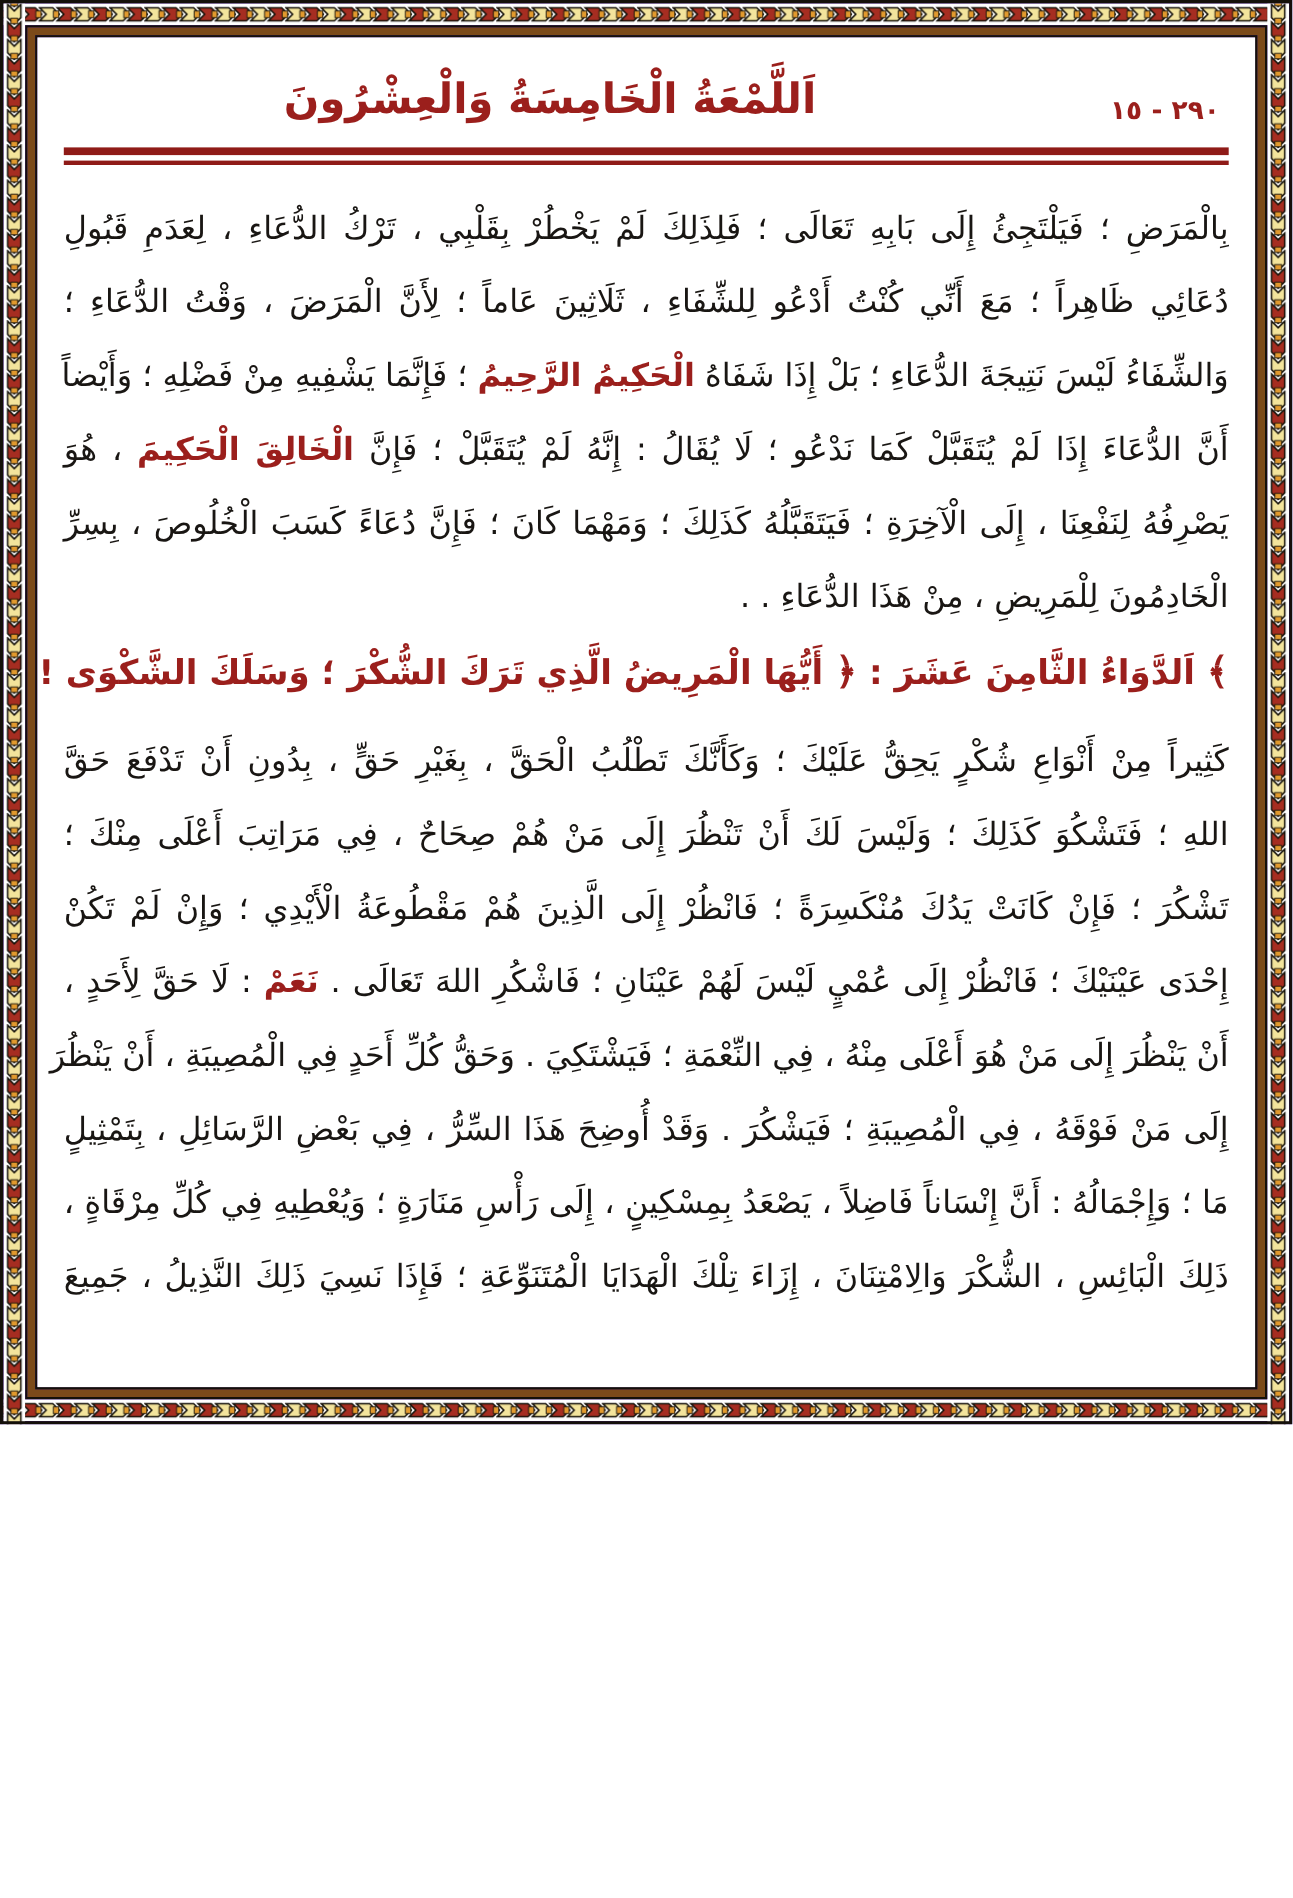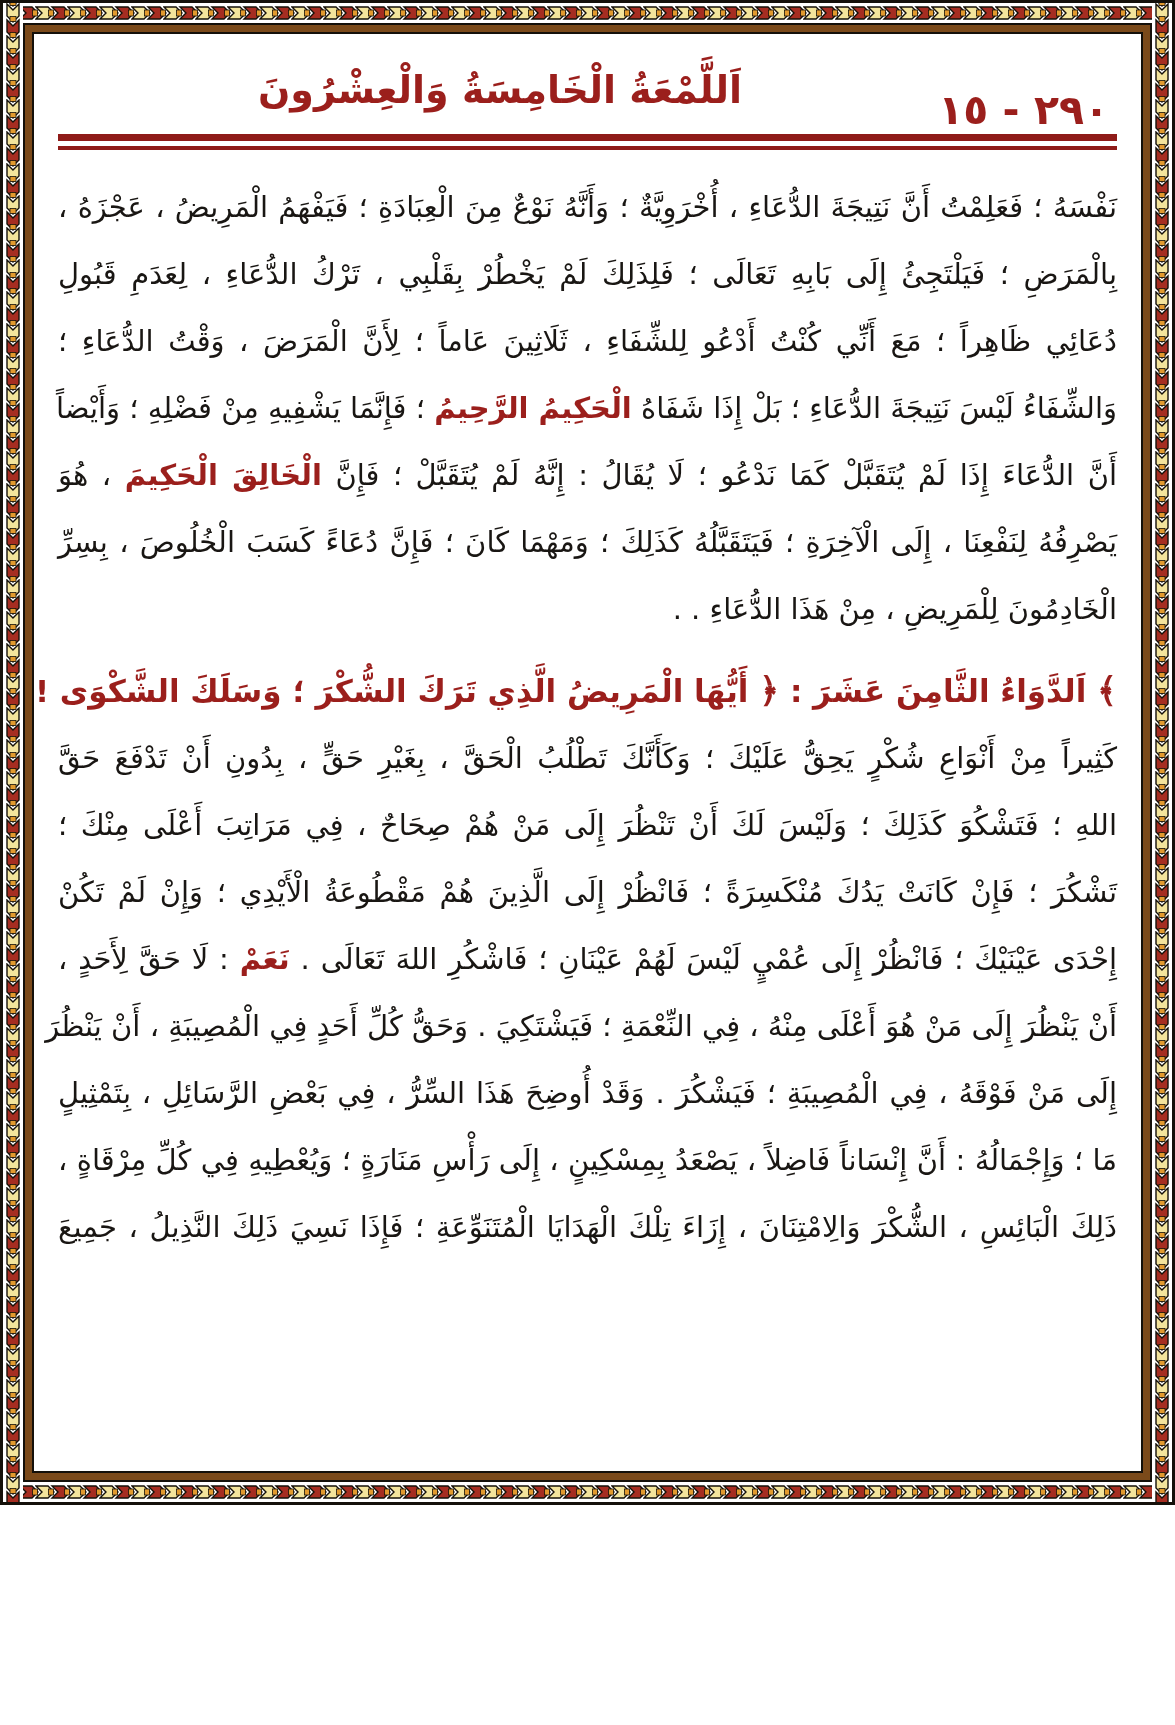--- a/index.html
+++ b/index.html
@@ -1,17 +1,17 @@
 <!DOCTYPE html>
 <html lang="ar" dir="rtl"><head>
 <meta charset="utf-8">
 <style>
   html,body{margin:0;padding:0;background:#ffffff;}
   .page{
-    position:relative;width:1175px;height:1505px;background:#4c1d95;
+    position:relative;width:1175px;height:1295px;background:#4c1d95;
     font-family:"DejaVu Sans",sans-serif;overflow:hidden;
   }
   
   .f-outer{position:absolute;inset:0;border:3px solid #14100a;pointer-events:none;}
   .chain{position:absolute;display:block;}
   .chain.top{top:3px;left:3px;}
   .chain.bottom{bottom:3px;left:3px;}
   .chain.left{top:3px;left:3px;}
   .chain.right{top:3px;right:3px;}
   .f-mid{position:absolute;inset:23px;border:2px solid #14100a;pointer-events:none;}
@@ -22,32 +22,32 @@
     position:absolute;inset:34px;box-sizing:border-box;
     padding:14px 24px 0;direction:rtl;background:#ffffff;
   }
   .header{position:relative;height:86px;}
   .title{
     position:absolute;top:20px;left:0;right:175px;text-align:center;
     font-size:38px;font-weight:bold;color:#9b1f1c;
   }
   .nums{
     position:absolute;top:38px;right:8px;
-    font-size:41px;font-weight:bold;color:#9b1f1c;letter-spacing:2px;
+    font-size:24px;font-weight:bold;color:#9b1f1c;letter-spacing:2px;
   }
   .rule{height:5px;border-top:7px solid #8f1b18;border-bottom:4px solid #8f1b18;}
   .body{margin-top:24px;}
   .line{
     font-size:29px;height:67px;line-height:67px;color:#191613;
     text-align:justify;text-align-last:justify;white-space:nowrap;
   }
   .line.short{text-align-last:right;}
   .line .red{color:#9b1f1c;font-weight:bold;}
   .line.heading{
-    color:#9b1f1c;font-weight:bold;font-size:31px;height:70px;line-height:70px;
+    color:#9b1f1c;font-weight:bold;font-size:31px;height:70px;line-height:46px;
     margin-top:12px;
   }
   .line.heading .ornament{font-size:34px;}
 </style>
 </head>
 <body>
 
 <div class="page">
 
   <svg width="0" height="0" style="position:absolute" aria-hidden="true">
@@ -92,21 +92,20 @@
   <div class="f-brown"></div>
   <div class="f-inner"></div>
 
   <div class="content">
     <div class="header">
       <div class="title">اَللَّمْعَةُ الْخَامِسَةُ وَالْعِشْرُونَ</div>
       <div class="nums">٢٩٠ - ١٥</div>
     </div>
     <div class="rule"></div>
     <div class="body">
-        <div class="line"><span>نَفْسَهُ ؛ فَعَلِمْتُ أَنَّ نَتِيجَةَ الدُّعَاءِ ، أُخْرَوِيَّةٌ ؛ وَأَنَّهُ نَوْعٌ مِنَ الْعِبَادَةِ ؛ فَيَفْهَمُ الْمَرِيضُ ، عَجْزَهُ ،</span></div>
         <div class="line"><span>بِالْمَرَضِ ؛ فَيَلْتَجِئُ إِلَى بَابِهِ تَعَالَى ؛ فَلِذَلِكَ لَمْ يَخْطُرْ بِقَلْبِي ، تَرْكُ الدُّعَاءِ ، لِعَدَمِ قَبُولِ</span></div>
         <div class="line"><span>دُعَائِي ظَاهِراً ؛ مَعَ أَنِّي كُنْتُ أَدْعُو لِلشِّفَاءِ ، ثَلَاثِينَ عَاماً ؛ لِأَنَّ الْمَرَضَ ، وَقْتُ الدُّعَاءِ ؛</span></div>
         <div class="line"><span>وَالشِّفَاءُ لَيْسَ نَتِيجَةَ الدُّعَاءِ ؛ بَلْ إِذَا شَفَاهُ </span><span class="red">الْحَكِيمُ الرَّحِيمُ</span><span> ؛ فَإِنَّمَا يَشْفِيهِ مِنْ فَضْلِهِ ؛ وَأَيْضاً</span></div>
         <div class="line"><span>أَنَّ الدُّعَاءَ إِذَا لَمْ يُتَقَبَّلْ كَمَا نَدْعُو ؛ لَا يُقَالُ : إِنَّهُ لَمْ يُتَقَبَّلْ ؛ فَإِنَّ </span><span class="red">الْخَالِقَ الْحَكِيمَ</span><span> ، هُوَ</span></div>
         <div class="line"><span>يَصْرِفُهُ لِنَفْعِنَا ، إِلَى الْآخِرَةِ ؛ فَيَتَقَبَّلُهُ كَذَلِكَ ؛ وَمَهْمَا كَانَ ؛ فَإِنَّ دُعَاءً كَسَبَ الْخُلُوصَ ، بِسِرِّ</span></div>
         <div class="line short"><span>الْخَادِمُونَ لِلْمَرِيضِ ، مِنْ هَذَا الدُّعَاءِ . .</span></div>
         <div class="line heading"><span class="red ornament">﴾</span><span class="red"> اَلدَّوَاءُ الثَّامِنَ عَشَرَ : </span><span class="red ornament">﴿</span><span class="red"> أَيُّهَا الْمَرِيضُ الَّذِي تَرَكَ الشُّكْرَ ؛ وَسَلَكَ الشَّكْوَى !</span></div>
         <div class="line"><span>كَثِيراً مِنْ أَنْوَاعِ شُكْرٍ يَحِقُّ عَلَيْكَ ؛ وَكَأَنَّكَ تَطْلُبُ الْحَقَّ ، بِغَيْرِ حَقٍّ ، بِدُونِ أَنْ تَدْفَعَ حَقَّ</span></div>
         <div class="line"><span>اللهِ ؛ فَتَشْكُوَ كَذَلِكَ ؛ وَلَيْسَ لَكَ أَنْ تَنْظُرَ إِلَى مَنْ هُمْ صِحَاحٌ ، فِي مَرَاتِبَ أَعْلَى مِنْكَ ؛</span></div>
         <div class="line"><span>تَشْكُرَ ؛ فَإِنْ كَانَتْ يَدُكَ مُنْكَسِرَةً ؛ فَانْظُرْ إِلَى الَّذِينَ هُمْ مَقْطُوعَةُ الْأَيْدِي ؛ وَإِنْ لَمْ تَكُنْ</span></div>

